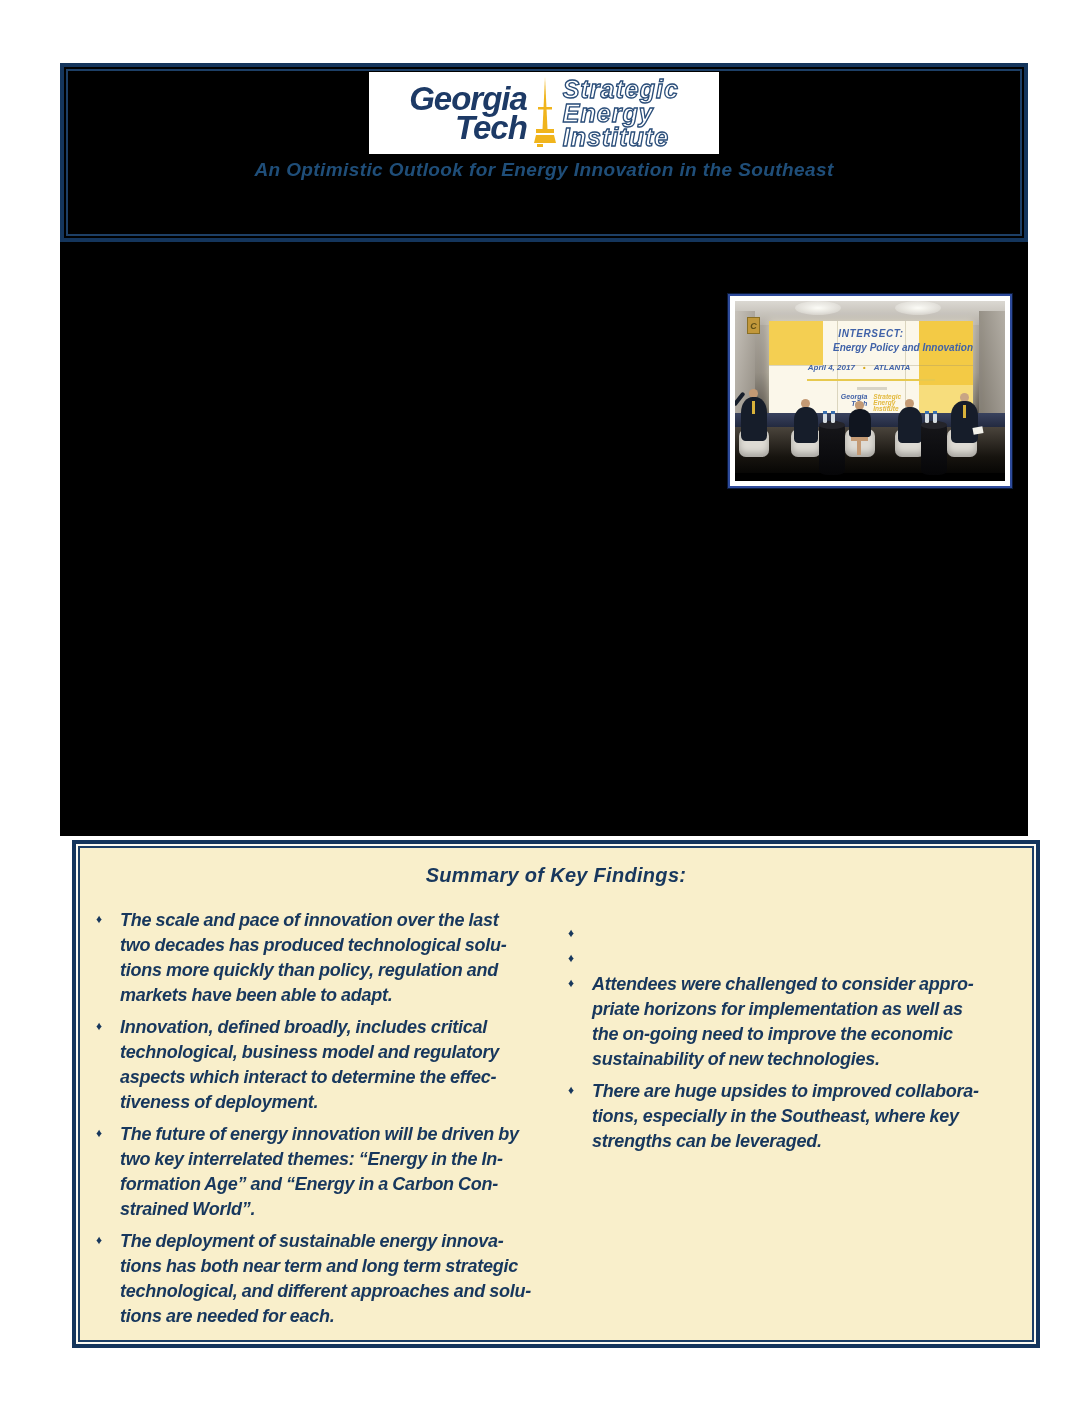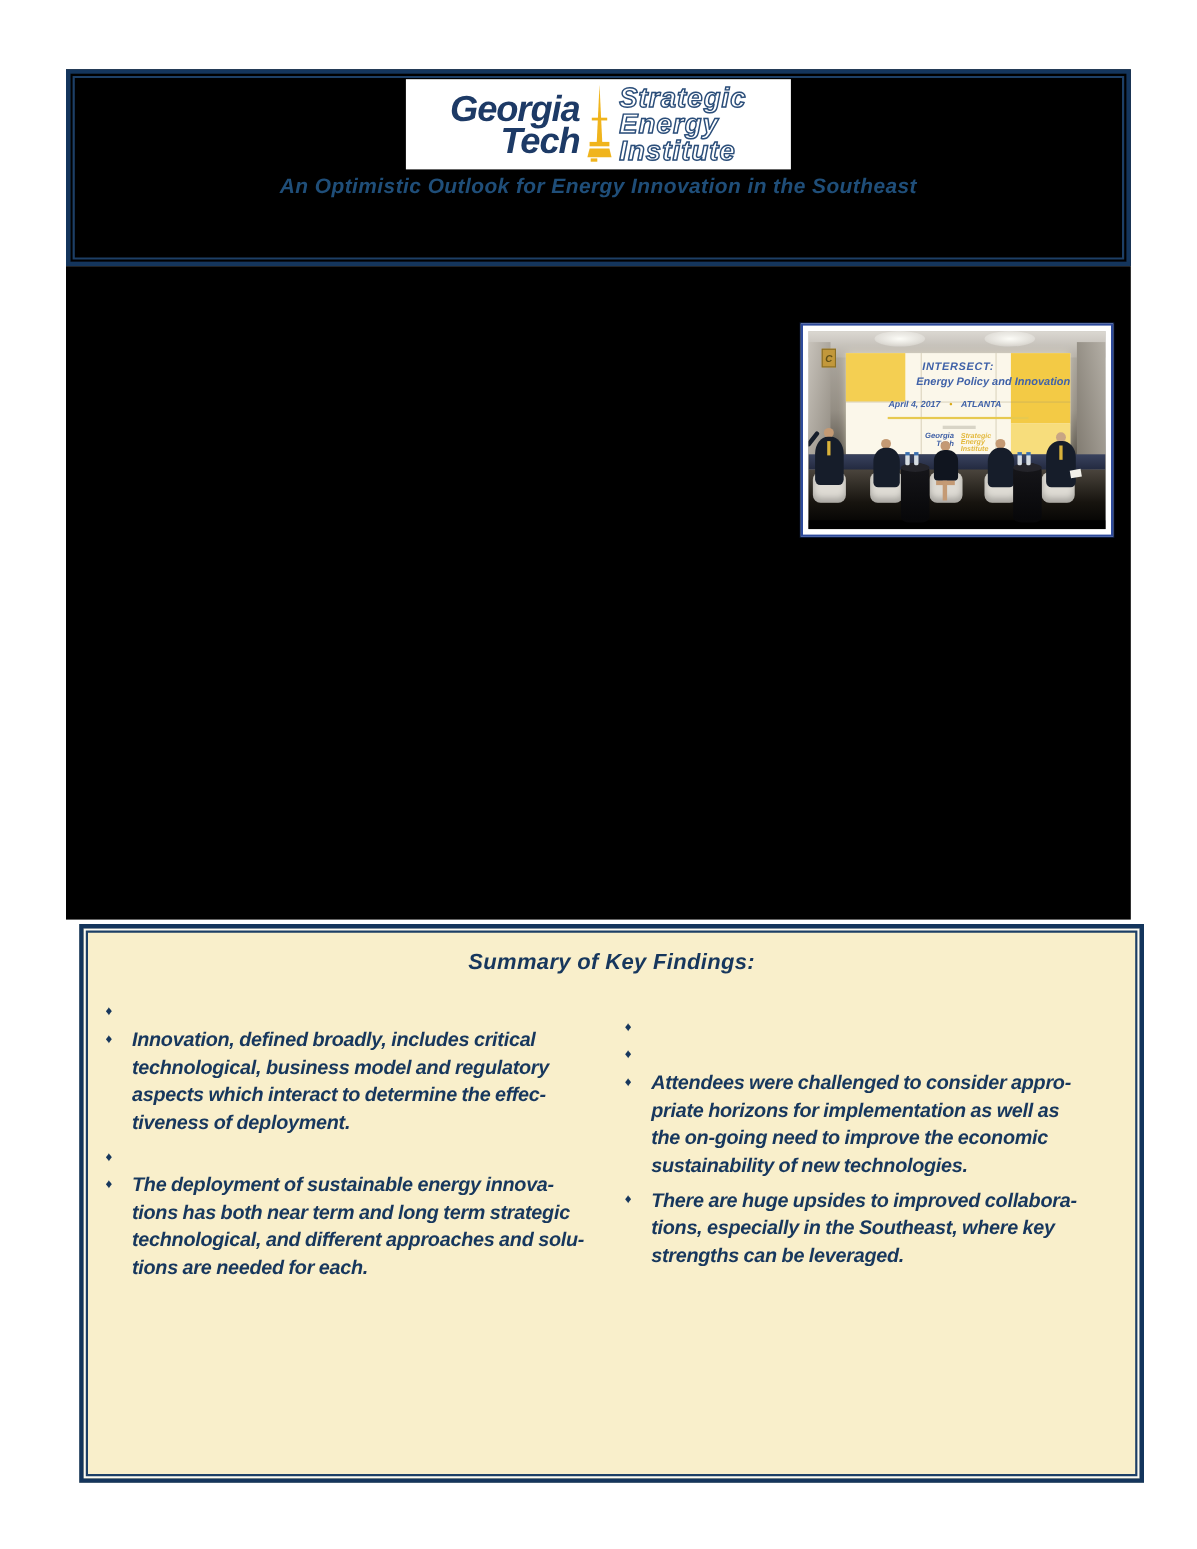--- a/index.html
+++ b/index.html
@@ -242,30 +242,38 @@
       </div>
     </div>
   </div>
 
   <div class="summary-box">
     <div class="summary-heading">Summary of Key Findings:</div>
     <div class="columns">
       <div class="col col-left">
         <div class="bullet-item">
           <span class="diamond">♦</span>
+          <span class="bullet-text">The scale and pace of innovation over the last
+two decades has produced technological solu-
+tions more quickly than policy, regulation and
+markets have been able to adapt.</span>
         </div>
         <div class="bullet-item">
           <span class="diamond">♦</span>
           <span class="bullet-text">Innovation, defined broadly, includes critical
 technological, business model and regulatory
 aspects which interact to determine the effec-
 tiveness of deployment.</span>
         </div>
         <div class="bullet-item">
           <span class="diamond">♦</span>
+          <span class="bullet-text">The future of energy innovation will be driven by
+two key interrelated themes: “Energy in the In-
+formation Age” and “Energy in a Carbon Con-
+strained World”.</span>
         </div>
         <div class="bullet-item">
           <span class="diamond">♦</span>
           <span class="bullet-text">The deployment of sustainable energy innova-
 tions has both near term and long term strategic
 technological, and different approaches and solu-
 tions are needed for each.</span>
         </div>
       </div>
       <div class="col col-right">

